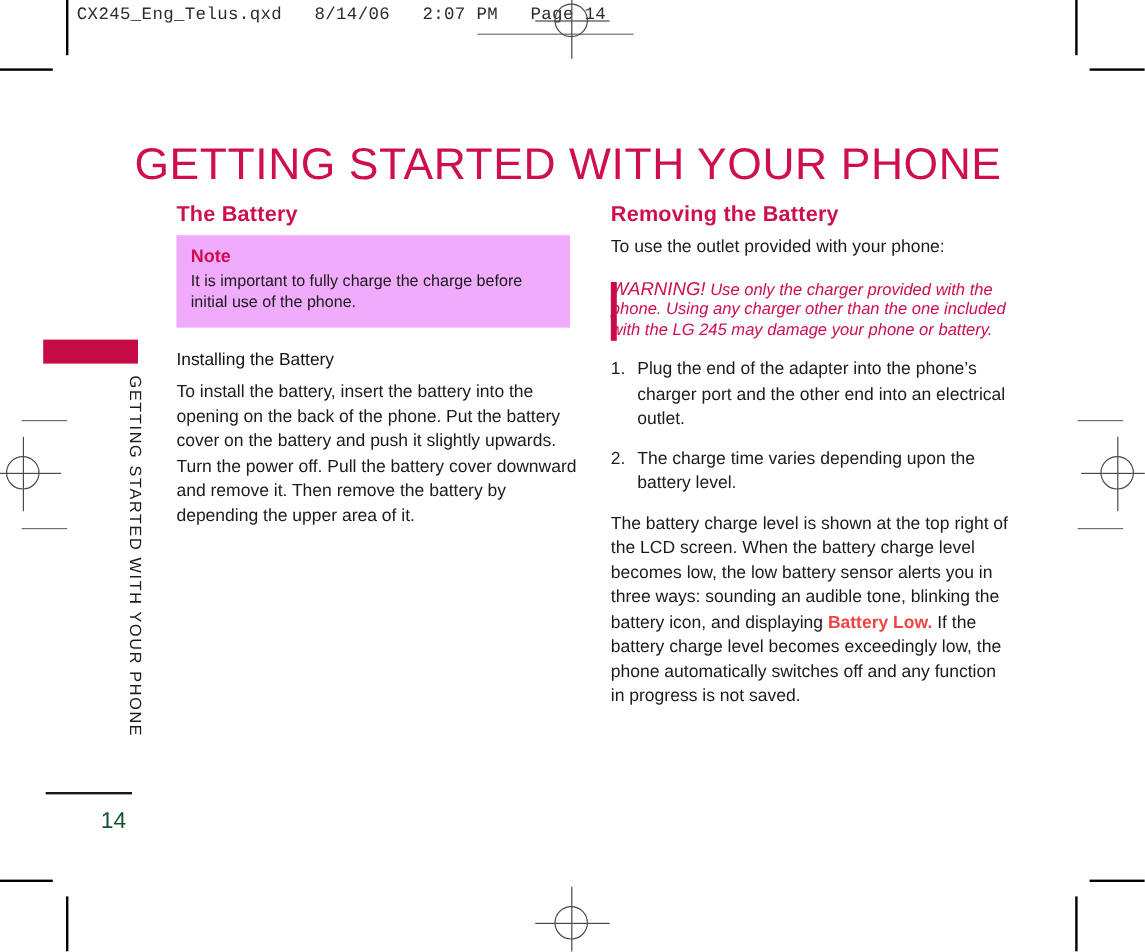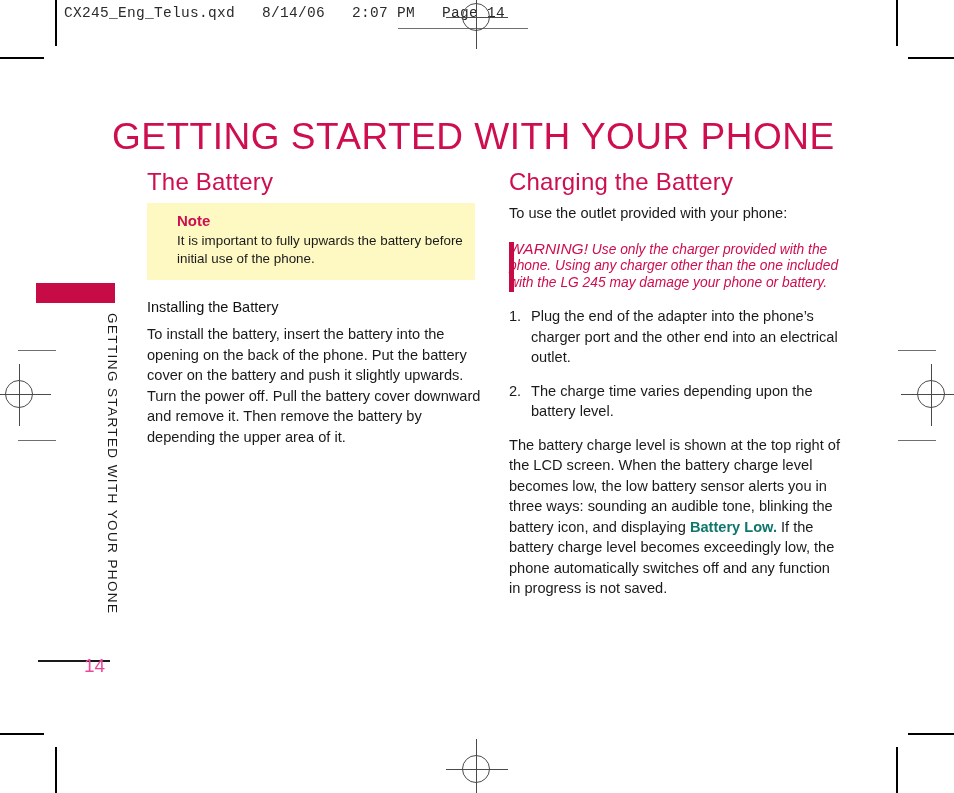--- a/index.html
+++ b/index.html
@@ -130,38 +130,38 @@
     position: absolute;
     left: 38px;
     top: 660px;
     width: 72px;
     height: 2px;
     background: #1a1a1a;
   }
   .page-number {
     position: absolute;
     left: 84px;
-    top: 655px;
+    top: 674px;
     font-size: 19px;
-    color: #ec4899;
+    color: #14532d;
   }
 
   
   .col {
     position: absolute;
     top: 168px;
     width: 334px;
   }
   .col-left  { left: 147px; }
   .col-right { left: 509px; }
 
   h2.section {
     margin: 0 0 10px 0;
-    font-size: 24px;
-    font-weight: 400;
+    font-size: 18px;
+    font-weight: 700;
     color: #CE0E4F;
     letter-spacing: 0.2px;
   }
   h2.section.tight { margin-bottom: 7px; }
 
   h3.subsection {
     margin: 19px 0 9px 0;
     font-size: 14.5px;
     font-weight: normal;
     color: #111111;
@@ -169,22 +169,22 @@
 
   p.body {
     margin: 0 0 0 0;
     font-size: 14.6px;
     line-height: 20.5px;
     color: #1a1a1a;
   }
 
   
   .note-box {
-    background: #fef9c3;
-    padding: 9px 12px 13px 30px;
+    background: #f0abfc;
+    padding: 9px 12px 13px 12px;
     margin: 0 0 14px 0;
     box-sizing: border-box;
     width: 328px;
   }
   .note-title {
     font-size: 15px;
     font-weight: bold;
     color: #CE0E4F;
     margin: 0 0 3px 0;
   }
@@ -231,21 +231,21 @@
     line-height: 20.5px;
     margin-bottom: 13px;
   }
   ol.steps li .marker {
     position: absolute;
     left: 0;
     top: 0;
   }
 
   .inline-accent {
-    color: #0f766e;
+    color: #ef4444;
     font-weight: bold;
   }
 </style>
 </head>
 <body>
 
 <div class="proof-header">CX245_Eng_Telus.qxd   8/14/06   2:07 PM   Page 14</div>
 <div class="edge-rule header-rule"></div>
 
 <div class="crop crop-v crop-tl-v"></div>
@@ -289,34 +289,34 @@
 <div class="side-label">GETTING STARTED WITH YOUR PHONE</div>
 <div class="page-num-rule"></div>
 <div class="page-number">14</div>
 
 <div class="col col-left">
 
   <h2 class="section tight">The Battery</h2>
 
   <div class="note-box">
     <div class="note-title">Note</div>
-    <p class="note-text">It is important to fully upwards the battery before initial use of the phone.</p>
+    <p class="note-text">It is important to fully charge the charge before initial use of the phone.</p>
   </div>
 
 
   <h3 class="subsection">Installing the Battery</h3>
   <p class="body">To install the battery, insert the battery into the opening on the back of the phone. Put the battery cover on the battery and push it slightly upwards.</p>
 
   <p class="body">Turn the power off. Pull the battery cover downward and remove it. Then remove the battery by depending the upper area of it.</p>
 
 </div>
 
 <div class="col col-right">
 
-  <h2 class="section tight">Charging the Battery</h2>
+  <h2 class="section tight">Removing the Battery</h2>
   <p class="body">To use the outlet provided with your phone:</p>
 
   <div class="warning-box">
     <div class="warning-bar"></div>
     <p class="warning-text"><span class="lead">WARNING!</span> <span>Use only the charger provided with the phone. Using any charger other than the one included with the LG 245 may damage your phone or battery.</span></p>
   </div>
 
   <ol class="steps">
     <li>
       <span class="marker">1.</span>

